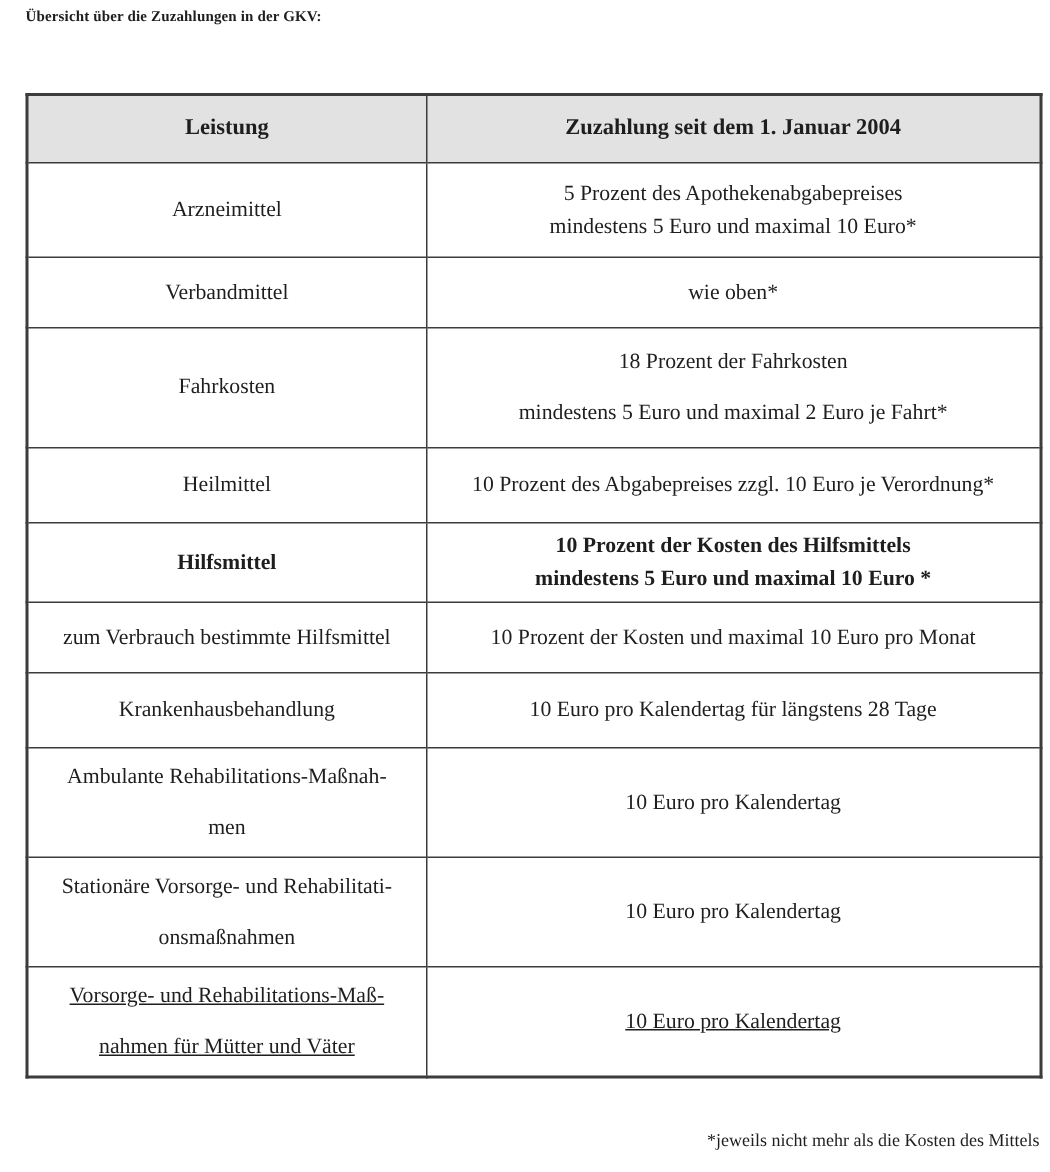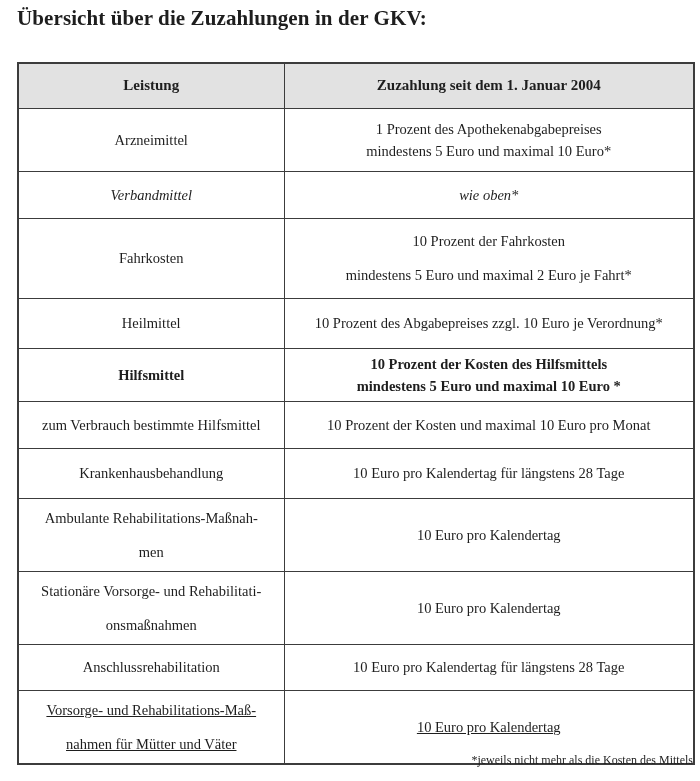--- a/index.html
+++ b/index.html
@@ -14,21 +14,21 @@
     background: #ffffff;
     font-family: "Liberation Serif", "DejaVu Serif", serif;
     color: var(--text-color);
     position: relative;
     overflow: hidden;
   }
   .page-title {
     position: absolute;
     left: 17px;
     top: 6px;
-    font-size: 21px;
+    font-size: 10px;
     font-weight: bold;
     letter-spacing: 0.1px;
   }
   table.gkv-table {
     position: absolute;
     left: 17px;
     top: 62px;
     width: 676px;
     border-collapse: collapse;
     table-layout: fixed;
@@ -76,38 +76,38 @@
       <th>Leistung</th>
       <th>Zuzahlung seit dem 1. Januar 2004</th>
     </tr>
   </thead>
   <tbody>
       <tr class="tight" style="height: 63px;">
         <td>
           <div class="line">Arzneimittel</div>
         </td>
         <td>
-          <div class="line">1 Prozent des Apothekenabgabepreises</div>
+          <div class="line">5 Prozent des Apothekenabgabepreises</div>
           <div class="line">mindestens 5 Euro und maximal 10 Euro*</div>
         </td>
       </tr>
-      <tr class="tight" style="height: 47px; font-style: italic;">
+      <tr class="tight" style="height: 47px;">
         <td>
           <div class="line">Verbandmittel</div>
         </td>
         <td>
           <div class="line">wie oben*</div>
         </td>
       </tr>
       <tr class="loose" style="height: 80px;">
         <td>
           <div class="line">Fahrkosten</div>
         </td>
         <td>
-          <div class="line">10 Prozent der Fahrkosten</div>
+          <div class="line">18 Prozent der Fahrkosten</div>
           <div class="line">mindestens 5 Euro und maximal 2 Euro je Fahrt*</div>
         </td>
       </tr>
       <tr class="tight" style="height: 50px; padding-left: 44px;">
         <td>
           <div class="line">Heilmittel</div>
         </td>
         <td>
           <div class="line">10 Prozent des Abgabepreises zzgl. 10 Euro je Verordnung*</div>
         </td>
@@ -148,28 +148,20 @@
       </tr>
       <tr class="loose" style="height: 70px; margin-top: 24px;">
         <td>
           <div class="line">Stationäre Vorsorge- und Rehabilitati-</div>
           <div class="line">onsmaßnahmen</div>
         </td>
         <td>
           <div class="line">10 Euro pro Kalendertag</div>
         </td>
       </tr>
-      <tr class="tight" style="height: 46px;">
-        <td>
-          <div class="line">Anschlussrehabilitation</div>
-        </td>
-        <td>
-          <div class="line">10 Euro pro Kalendertag für längstens 28 Tage</div>
-        </td>
-      </tr>
       <tr class="loose" style="height: 70px; text-decoration: underline;">
         <td>
           <div class="line">Vorsorge- und Rehabilitations-Maß-</div>
           <div class="line">nahmen für Mütter und Väter</div>
         </td>
         <td>
           <div class="line">10 Euro pro Kalendertag</div>
         </td>
       </tr>
     </tbody>

